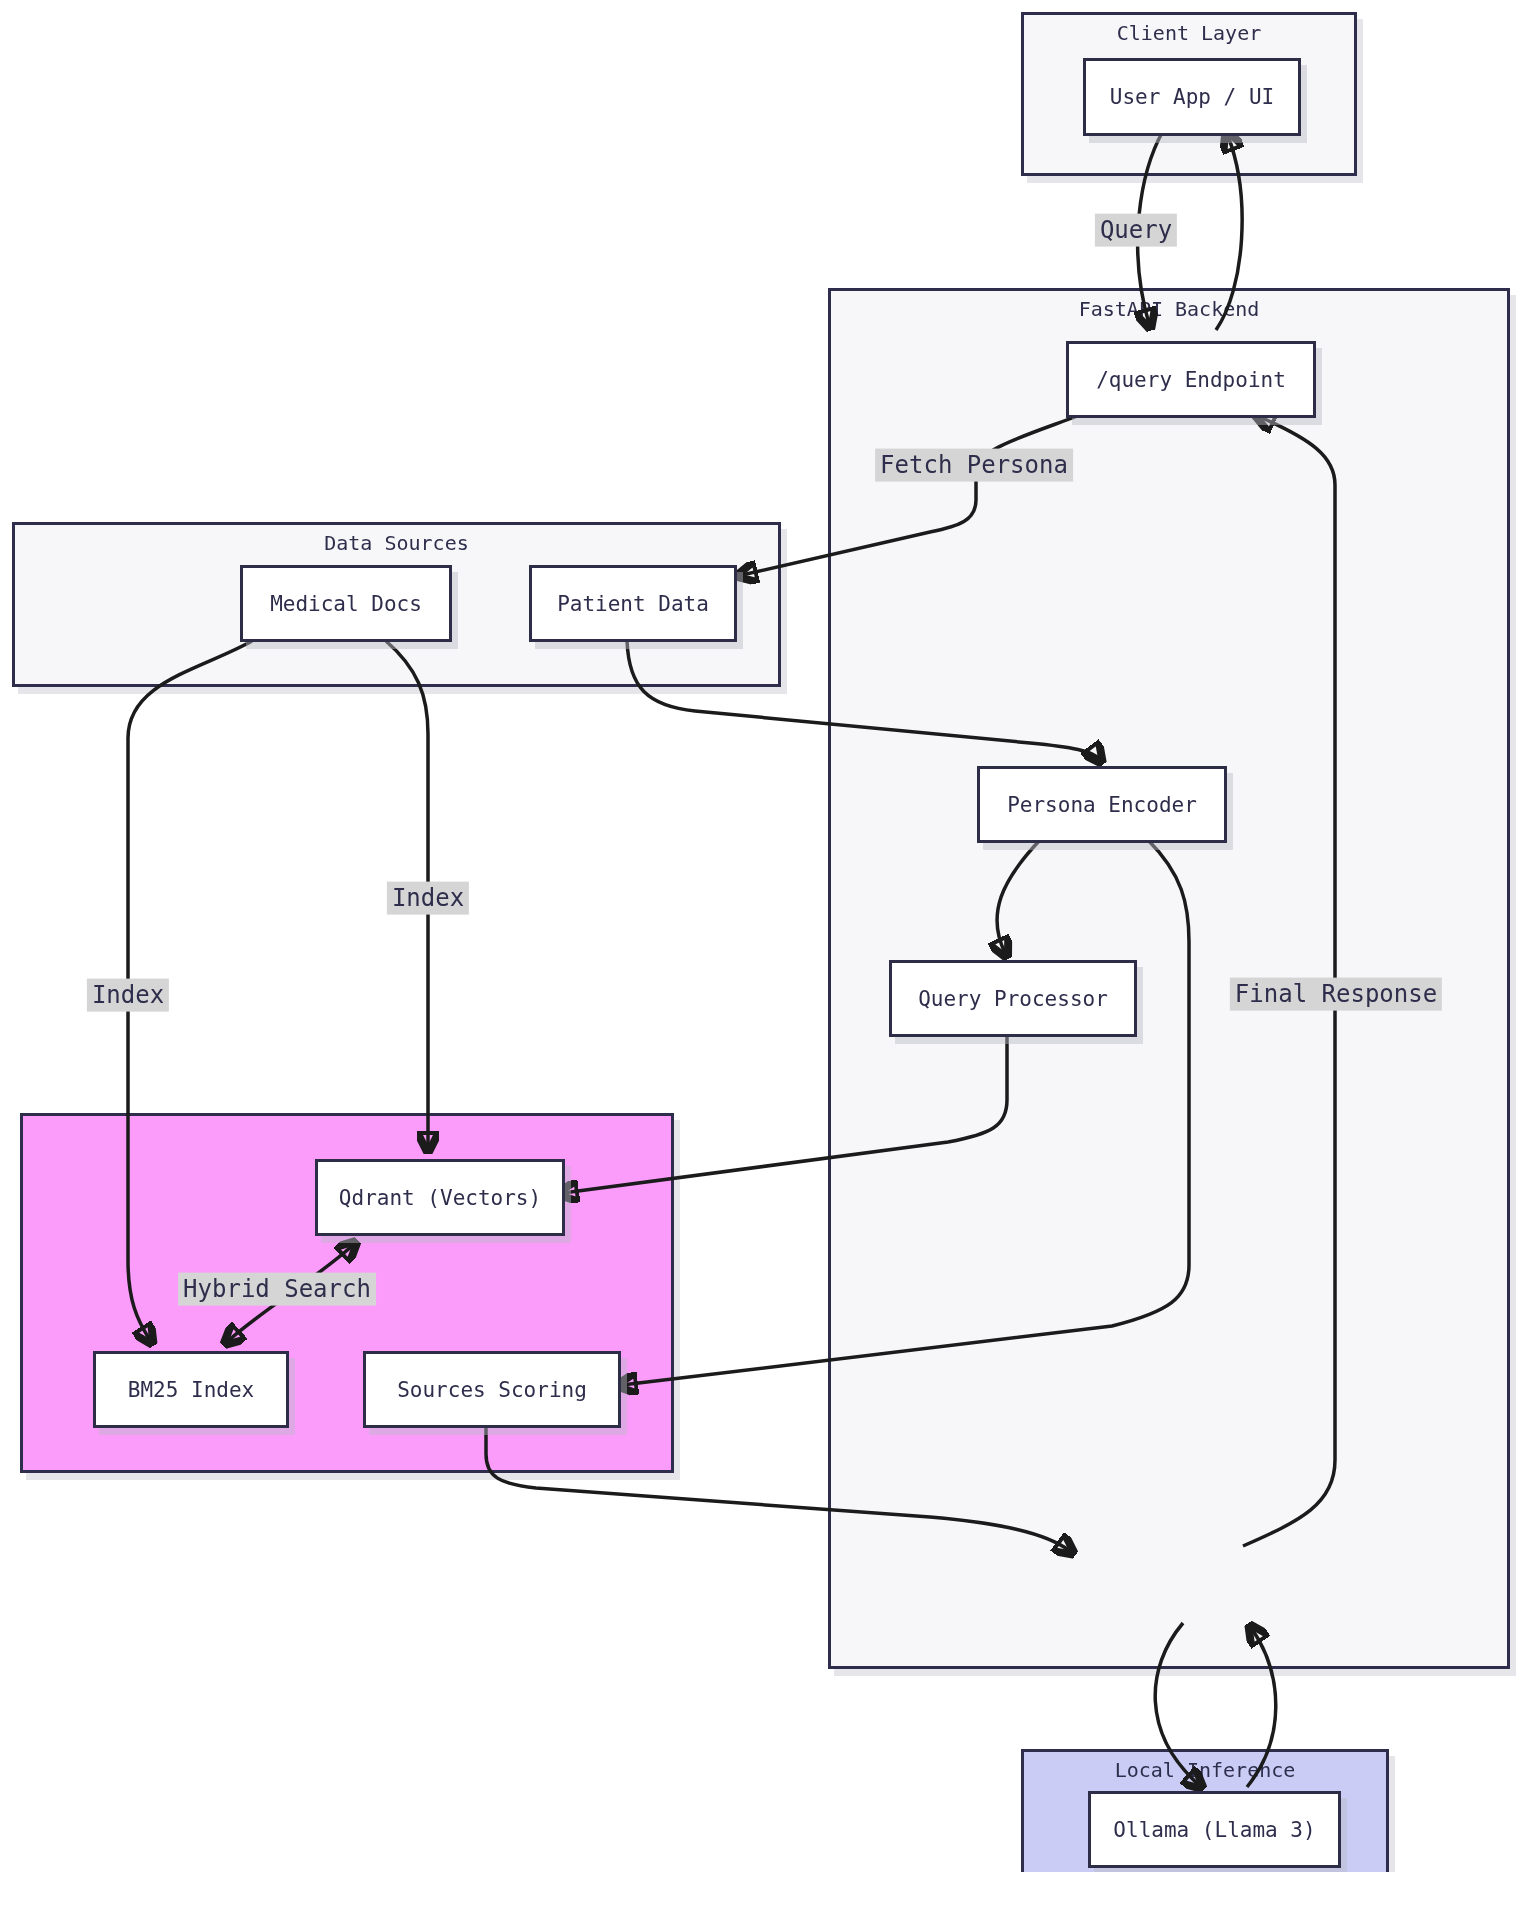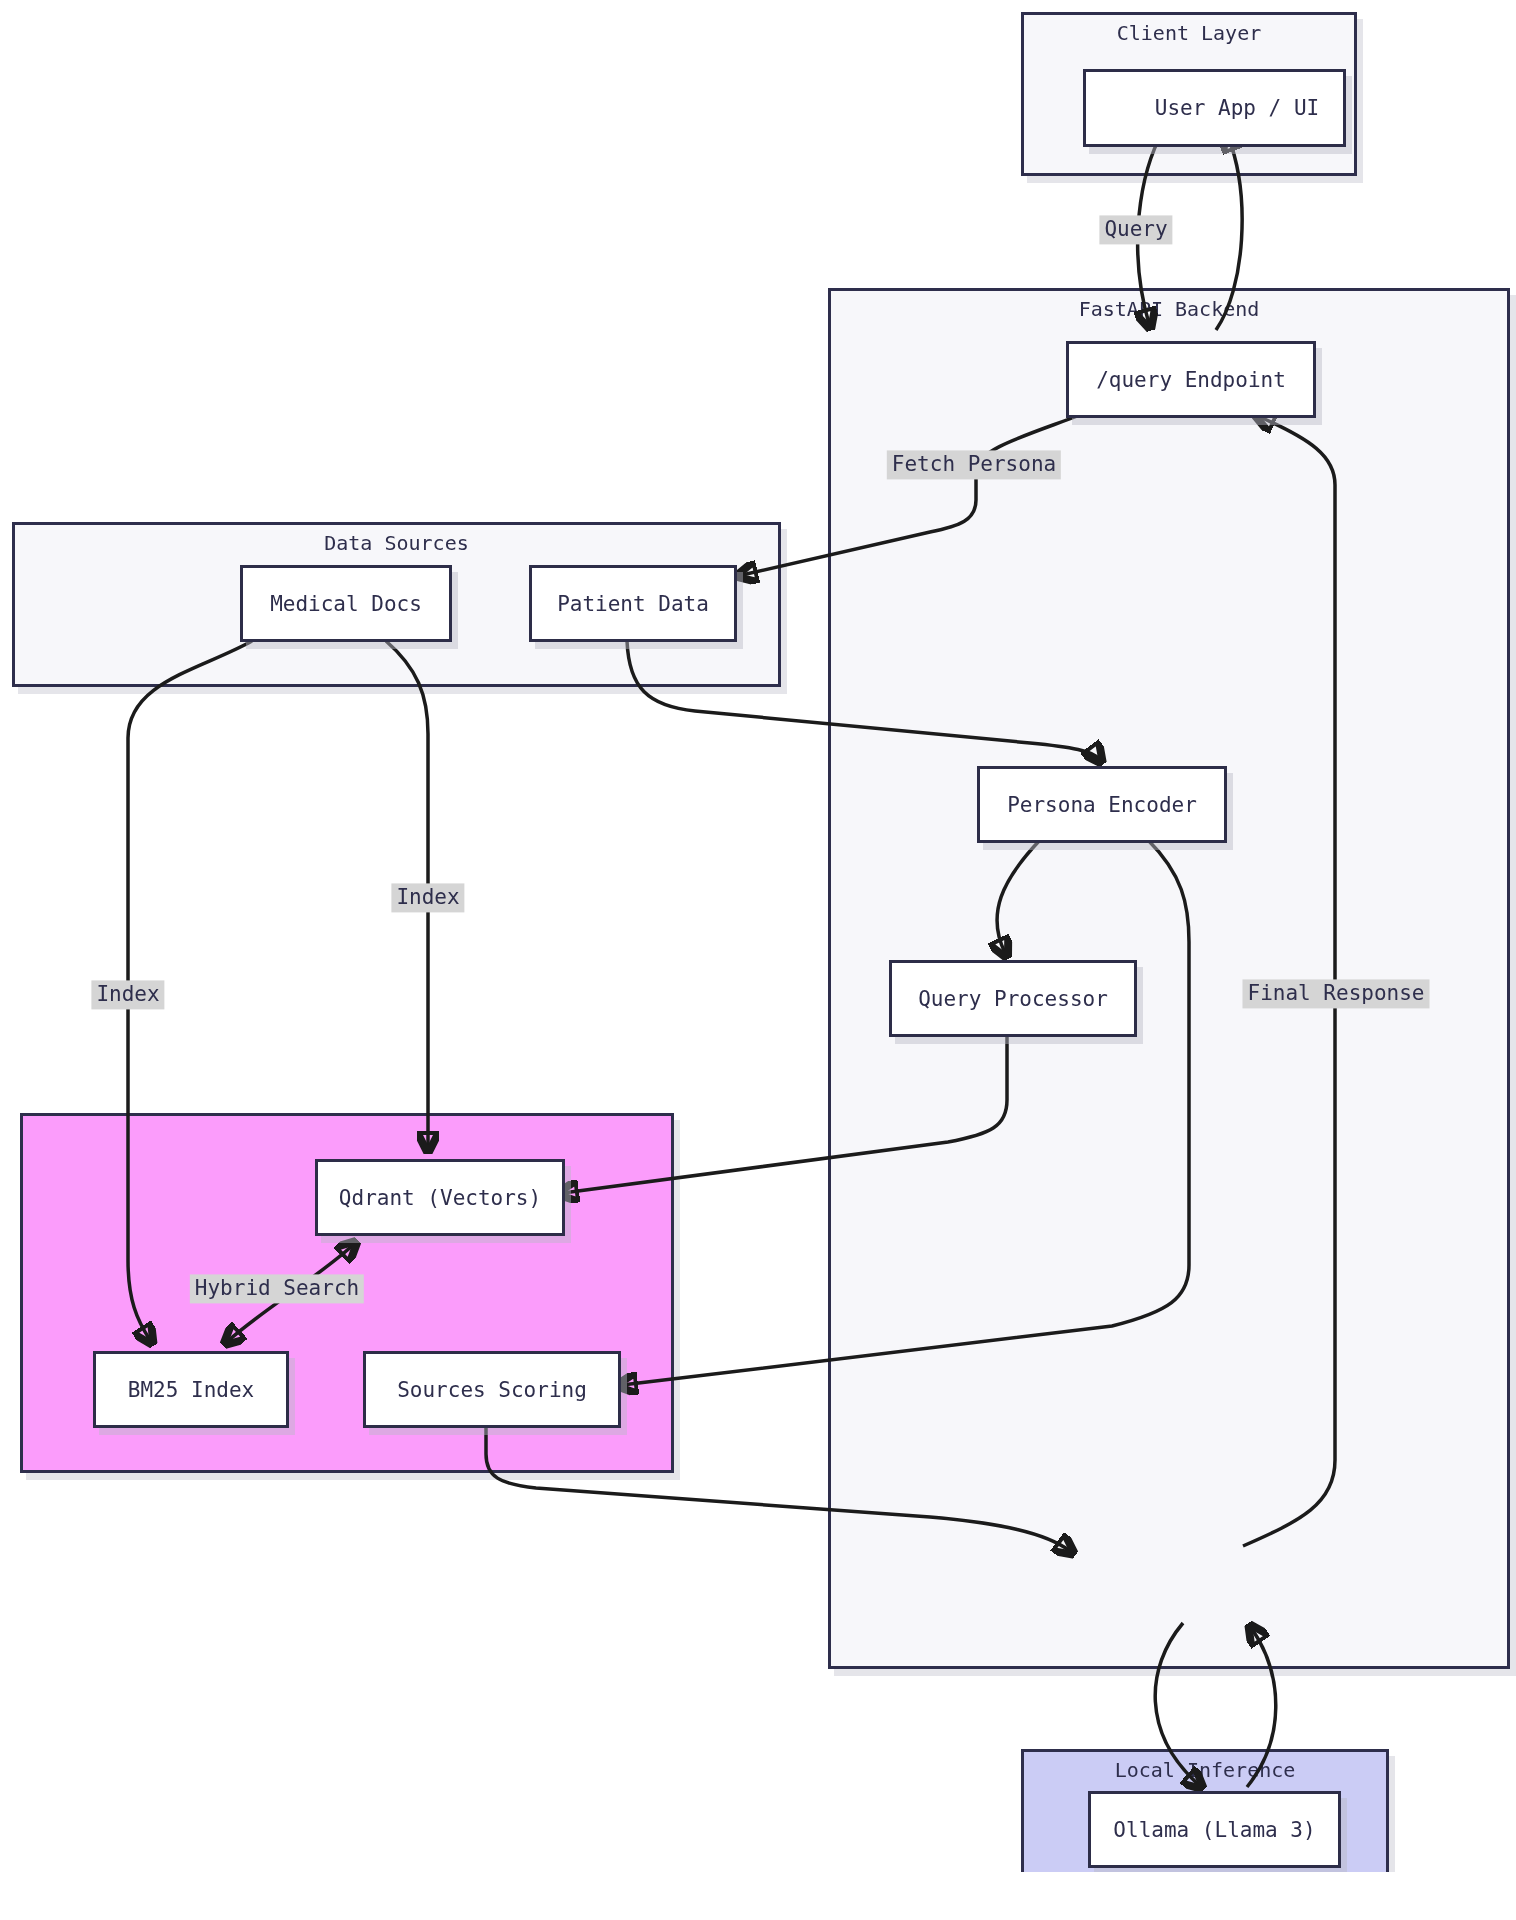--- a/index.html
+++ b/index.html
@@ -13,33 +13,33 @@
   .cluster{position:absolute;background:var(--cluster-fill);border:3px solid var(--cluster-border);
            box-shadow:6px 7px 0 rgba(190,190,202,0.4);}
   .cluster.hybrid{background:var(--hybrid-fill);}
   .cluster.inference{background:var(--inference-fill);}
   .cluster-title{position:absolute;top:6px;left:0;right:0;text-align:center;
                  font-size:20px;font-weight:500;letter-spacing:0;}
   .node{position:absolute;z-index:5;background:var(--node-fill);border:3px solid var(--node-border);
         display:flex;align-items:center;justify-content:center;font-size:21px;font-weight:500;
         box-shadow:6px 7px 0 rgba(185,185,197,0.45);}
   .edge-label{position:absolute;z-index:6;transform:translate(-50%,-50%);
-              background:var(--label-bg);color:var(--text);font-size:21px;font-weight:500;
+              background:var(--label-bg);color:var(--text);font-size:24px;font-weight:500;
               padding:2px 5px;white-space:nowrap;line-height:1.2;}
   svg.edges{position:absolute;left:0;top:0;z-index:2;}
   svg.edges path{stroke:var(--edge);stroke-width:3.5;fill:none;}
 </style>
 </head>
 <body>
 
 <div class="canvas">
 
   <div class="cluster" style="left:1021px;top:12px;width:330px;height:158px;">
     <div class="cluster-title">Client Layer</div>
-    <div class="node" style="left:59px;top:54px;width:212px;height:72px;padding-left:45px;">
+    <div class="node" style="left:59px;top:43px;width:212px;height:72px;">
       <span>User App / UI</span>
     </div>
   </div>
 
   <div class="cluster" style="left:828px;top:288px;width:676px;height:1375px;">
     <div class="cluster-title">FastAPI Backend</div>
     <div class="node" style="left:235px;top:42px;width:244px;height:71px;margin-top:8px;">
       <span>/query Endpoint</span>
     </div>
     <div class="node" style="left:146px;top:475px;width:244px;height:71px;">

